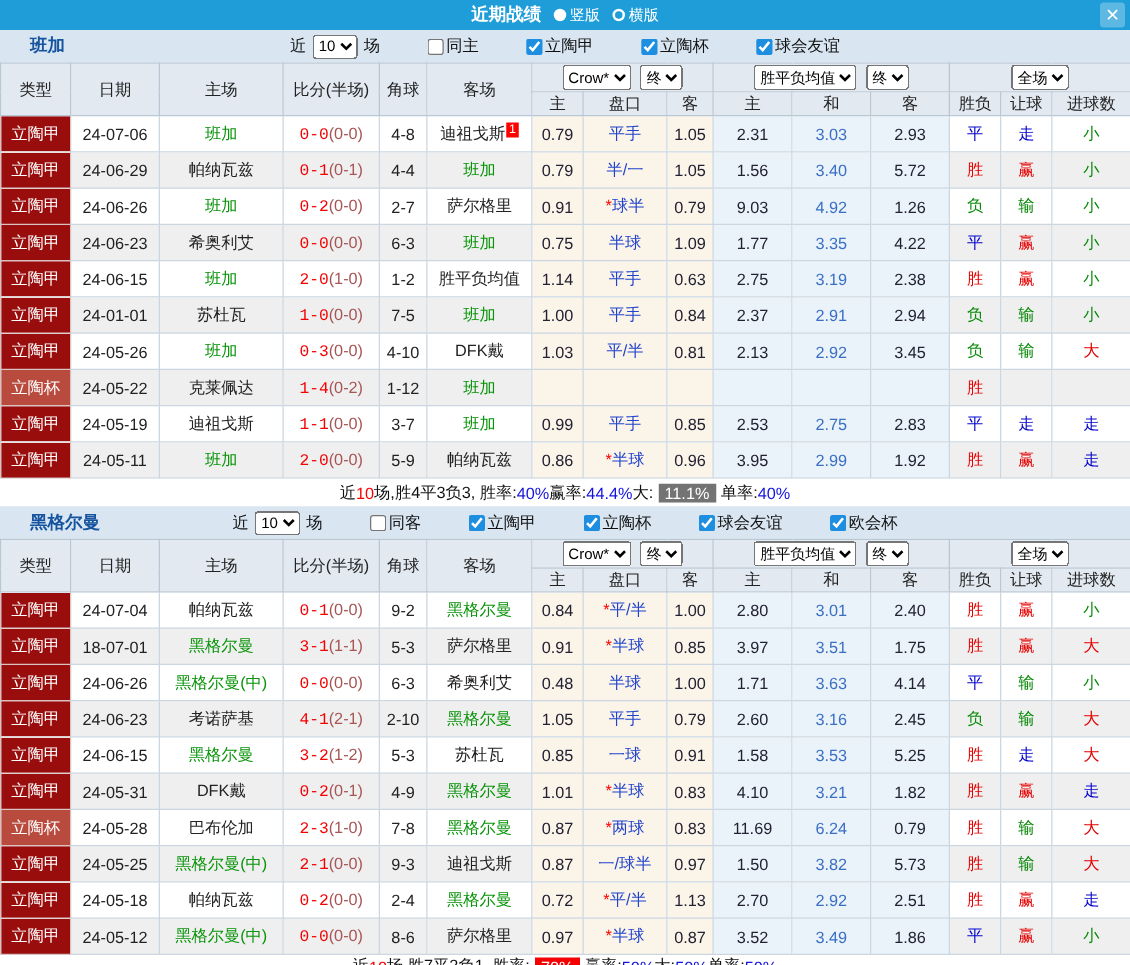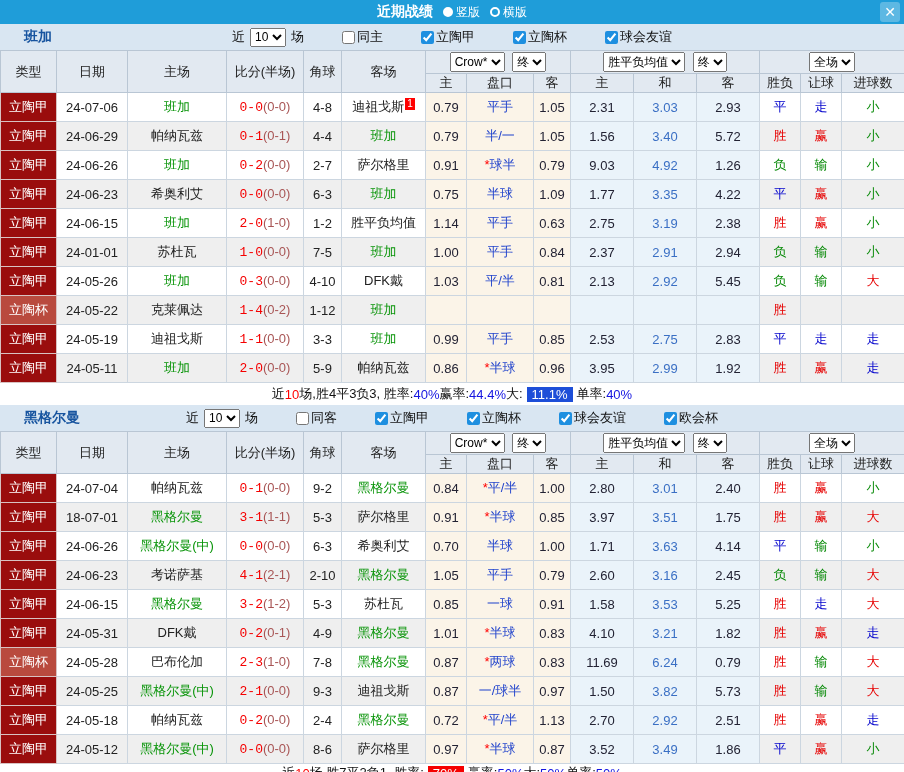--- a/index.html
+++ b/index.html
@@ -43,21 +43,21 @@
   td.avg.mid{color:#3a6fc4;}
   .c-red{color:#e60000;}
   .c-blue{color:#0000cc;}
   .c-green{color:#088a08;}
   .badge{display:inline-block;background:#f00;color:#fff;font-size:10px;line-height:12px;padding:0 2px;margin-left:1px;vertical-align:top;}
   
   .summary{height:22px;background:#fff;display:flex;align-items:center;justify-content:center;font-size:13px;color:#111;}
   .summary.short{height:18px;}
   .s-red{color:#f00;}
   .s-blue{color:#1414e0;}
-  .s-greenbox{background:#1d4ed8;color:#fff;padding:0 5px;margin:0 4px;}
+  .s-greenbox{background:#737373;color:#fff;padding:0 5px;margin:0 4px;}
   .s-redbox{background:#f50000;color:#fff;padding:0 5px;margin:0 4px;}
 </style>
 </head>
 <body>
 
 <div class="app">
 
   <div class="titlebar">
     <span class="title">近期战绩</span>
     <span class="radio-lab">
@@ -254,21 +254,21 @@
             <td class="date">24-05-26</td>
             <td class="team self">班加</td>
             <td class="score"><span class="sc">0-3</span><span class="hf">(0-0)</span></td>
             <td class="corner">4-10</td>
             <td class="team">DFK戴</td>
             <td class="od">1.03</td>
             <td class="od hd">平/半</td>
             <td class="od">0.81</td>
             <td class="avg">2.13</td>
             <td class="avg mid">2.92</td>
-            <td class="avg">5.45</td>
+            <td class="avg">3.45</td>
             <td class="res c-green">负</td>
             <td class="res c-green">输</td>
             <td class="res c-red">大</td>
           </tr>
           <tr>
             <td class="lg cup">立陶杯</td>
             <td class="date">24-05-22</td>
             <td class="team">克莱佩达</td>
             <td class="score"><span class="sc">1-4</span><span class="hf">(0-2)</span></td>
             <td class="corner">1-12</td>
@@ -281,21 +281,21 @@
             <td class="avg"></td>
             <td class="res c-red">胜</td>
             <td class="res "></td>
             <td class="res "></td>
           </tr>
           <tr>
             <td class="lg">立陶甲</td>
             <td class="date">24-05-19</td>
             <td class="team">迪祖戈斯</td>
             <td class="score"><span class="sc">1-1</span><span class="hf">(0-0)</span></td>
-            <td class="corner">3-3</td>
+            <td class="corner">3-7</td>
             <td class="team self">班加</td>
             <td class="od">0.99</td>
             <td class="od hd">平手</td>
             <td class="od">0.85</td>
             <td class="avg">2.53</td>
             <td class="avg mid">2.75</td>
             <td class="avg">2.83</td>
             <td class="res c-blue">平</td>
             <td class="res c-blue">走</td>
             <td class="res c-blue">走</td>
@@ -447,21 +447,21 @@
             <td class="res c-red">赢</td>
             <td class="res c-red">大</td>
           </tr>
           <tr>
             <td class="lg">立陶甲</td>
             <td class="date">24-06-26</td>
             <td class="team self">黑格尔曼(中)</td>
             <td class="score"><span class="sc">0-0</span><span class="hf">(0-0)</span></td>
             <td class="corner">6-3</td>
             <td class="team">希奥利艾</td>
-            <td class="od">0.70</td>
+            <td class="od">0.48</td>
             <td class="od hd">半球</td>
             <td class="od">1.00</td>
             <td class="avg">1.71</td>
             <td class="avg mid">3.63</td>
             <td class="avg">4.14</td>
             <td class="res c-blue">平</td>
             <td class="res c-green">输</td>
             <td class="res c-green">小</td>
           </tr>
           <tr>

